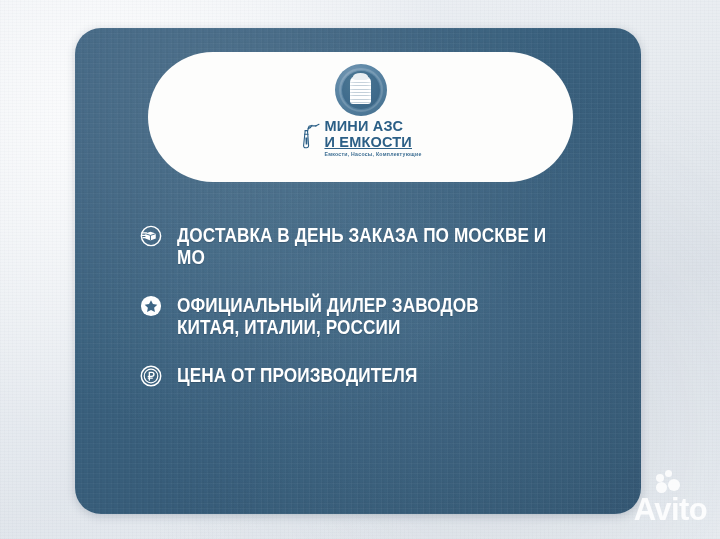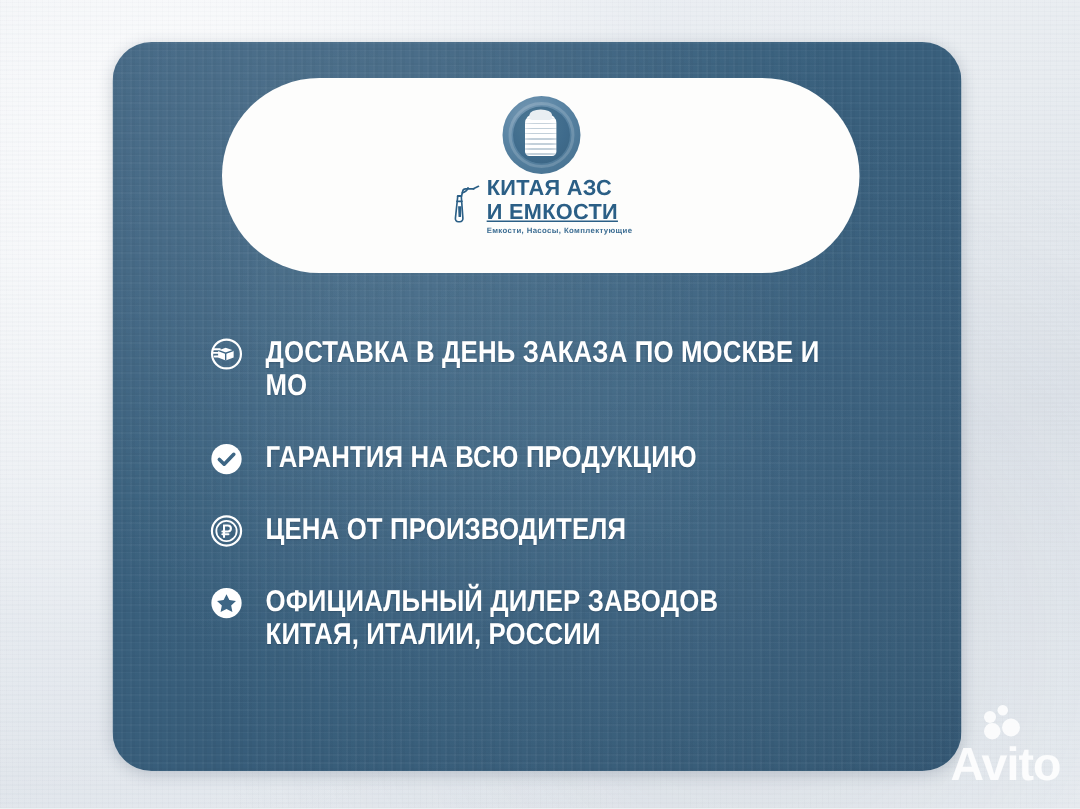--- a/index.html
+++ b/index.html
@@ -270,21 +270,21 @@
               <path d="M6.2 10.5 L4.6 25.6 C4.5 26.8 5.3 27.8 6.5 27.8 L7.6 27.8 C8.8 27.8 9.7 26.8 9.6 25.6 L8.5 10.5 Z" fill="#ffffff"></path>
               <path d="M6.0 10.8 L8.7 10.8 L9.4 7.6 C9.6 6.6 10.4 5.9 11.4 5.9 L17.0 5.9"></path>
               <path d="M16.6 5.9 L20.0 4.2"></path>
               <path d="M5.6 14.2 L9.0 14.2"></path>
               <path d="M9.2 8.6 C11.4 8.0 12.6 6.8 13.0 5.2"></path>
             </g>
             <path d="M6.4 17.5 L8.6 17.5 L8.3 24.6 L6.7 24.6 Z" fill="#2b5f86"></path>
           </svg>
 
           <div class="wordmark">
-            <span class="l1">КИТАЯ АЗС</span>
+            <span class="l1">МИНИ АЗС</span>
             <span class="l2">И ЕМКОСТИ</span>
             <span class="tagline">Емкости, Насосы, Комплектующие</span>
           </div>
         </div>
 
       </div>
     </div>
 
     <div id="features">
 
@@ -292,49 +292,42 @@
         <svg class="ficon" viewBox="0 0 24 24">
           <circle cx="12" cy="12" r="10.5" fill="none" stroke="#ffffff" stroke-width="1.6"></circle>
           <path d="M11.4 7.4 L17.2 9.4 L17.2 14.6 L11.4 16.8 L5.9 14.6 L5.9 9.4 Z" fill="#ffffff"></path>
           <path d="M5.9 9.4 L11.4 11.4 L17.2 9.4" fill="none" stroke="#3d6685" stroke-width="1"></path>
           <path d="M11.4 11.4 L11.4 16.8" fill="none" stroke="#3d6685" stroke-width="1"></path>
           <path d="M2.0 8.6 H7.2 M2.6 11.2 H6.4 M3.4 13.8 H6.0" stroke="#ffffff" stroke-width="1.4" stroke-linecap="round"></path>
         </svg>
         <div class="ftext">ДОСТАВКА В ДЕНЬ ЗАКАЗА ПО МОСКВЕ И МО</div>
       </div>
 
+
       <div class="feature">
         <svg class="ficon" viewBox="0 0 24 24">
           <circle cx="12" cy="12" r="11" fill="#ffffff"></circle>
-          <path d="M6.8 12.3 L10.3 15.8 L17.3 8.6" fill="none" stroke="#3d6685" stroke-width="2.6" stroke-linecap="round" stroke-linejoin="round"></path>
+          <path d="M12 5.6 L14.1 9.9 L18.9 10.6 L15.4 13.9 L16.3 18.6 L12 16.4 L7.7 18.6 L8.6 13.9 L5.1 10.6 L9.9 9.9 Z" fill="#3d6685"></path>
         </svg>
-        <div class="ftext">ГАРАНТИЯ НА ВСЮ ПРОДУКЦИЮ</div>
+        <div class="ftext">ОФИЦИАЛЬНЫЙ ДИЛЕР ЗАВОДОВ
+КИТАЯ, ИТАЛИИ, РОССИИ</div>
       </div>
 
       <div class="feature">
         <svg class="ficon" viewBox="0 0 24 24">
           <circle cx="12" cy="12" r="10.6" fill="none" stroke="#ffffff" stroke-width="1.6"></circle>
           <circle cx="12" cy="12" r="7.4" fill="none" stroke="#ffffff" stroke-width="1.3"></circle>
           <g fill="none" stroke="#ffffff" stroke-width="1.5" stroke-linecap="round">
             <path d="M10.2 16.4 L10.2 8.0 L12.9 8.0 C14.3 8.0 15.2 8.9 15.2 10.2 C15.2 11.5 14.3 12.4 12.9 12.4 L9.0 12.4"></path>
             <path d="M9.0 14.3 L13.4 14.3"></path>
           </g>
         </svg>
         <div class="ftext">ЦЕНА ОТ ПРОИЗВОДИТЕЛЯ</div>
       </div>
 
-      <div class="feature">
-        <svg class="ficon" viewBox="0 0 24 24">
-          <circle cx="12" cy="12" r="11" fill="#ffffff"></circle>
-          <path d="M12 5.6 L14.1 9.9 L18.9 10.6 L15.4 13.9 L16.3 18.6 L12 16.4 L7.7 18.6 L8.6 13.9 L5.1 10.6 L9.9 9.9 Z" fill="#3d6685"></path>
-        </svg>
-        <div class="ftext">ОФИЦИАЛЬНЫЙ ДИЛЕР ЗАВОДОВ
-КИТАЯ, ИТАЛИИ, РОССИИ</div>
-      </div>
-
     </div>
   </div>
 
   <div id="avito">
     <span class="dots">
       <i class="d1"></i>
       <i class="d2"></i>
       <i class="d3"></i>
       <i class="d4"></i>
     </span>

